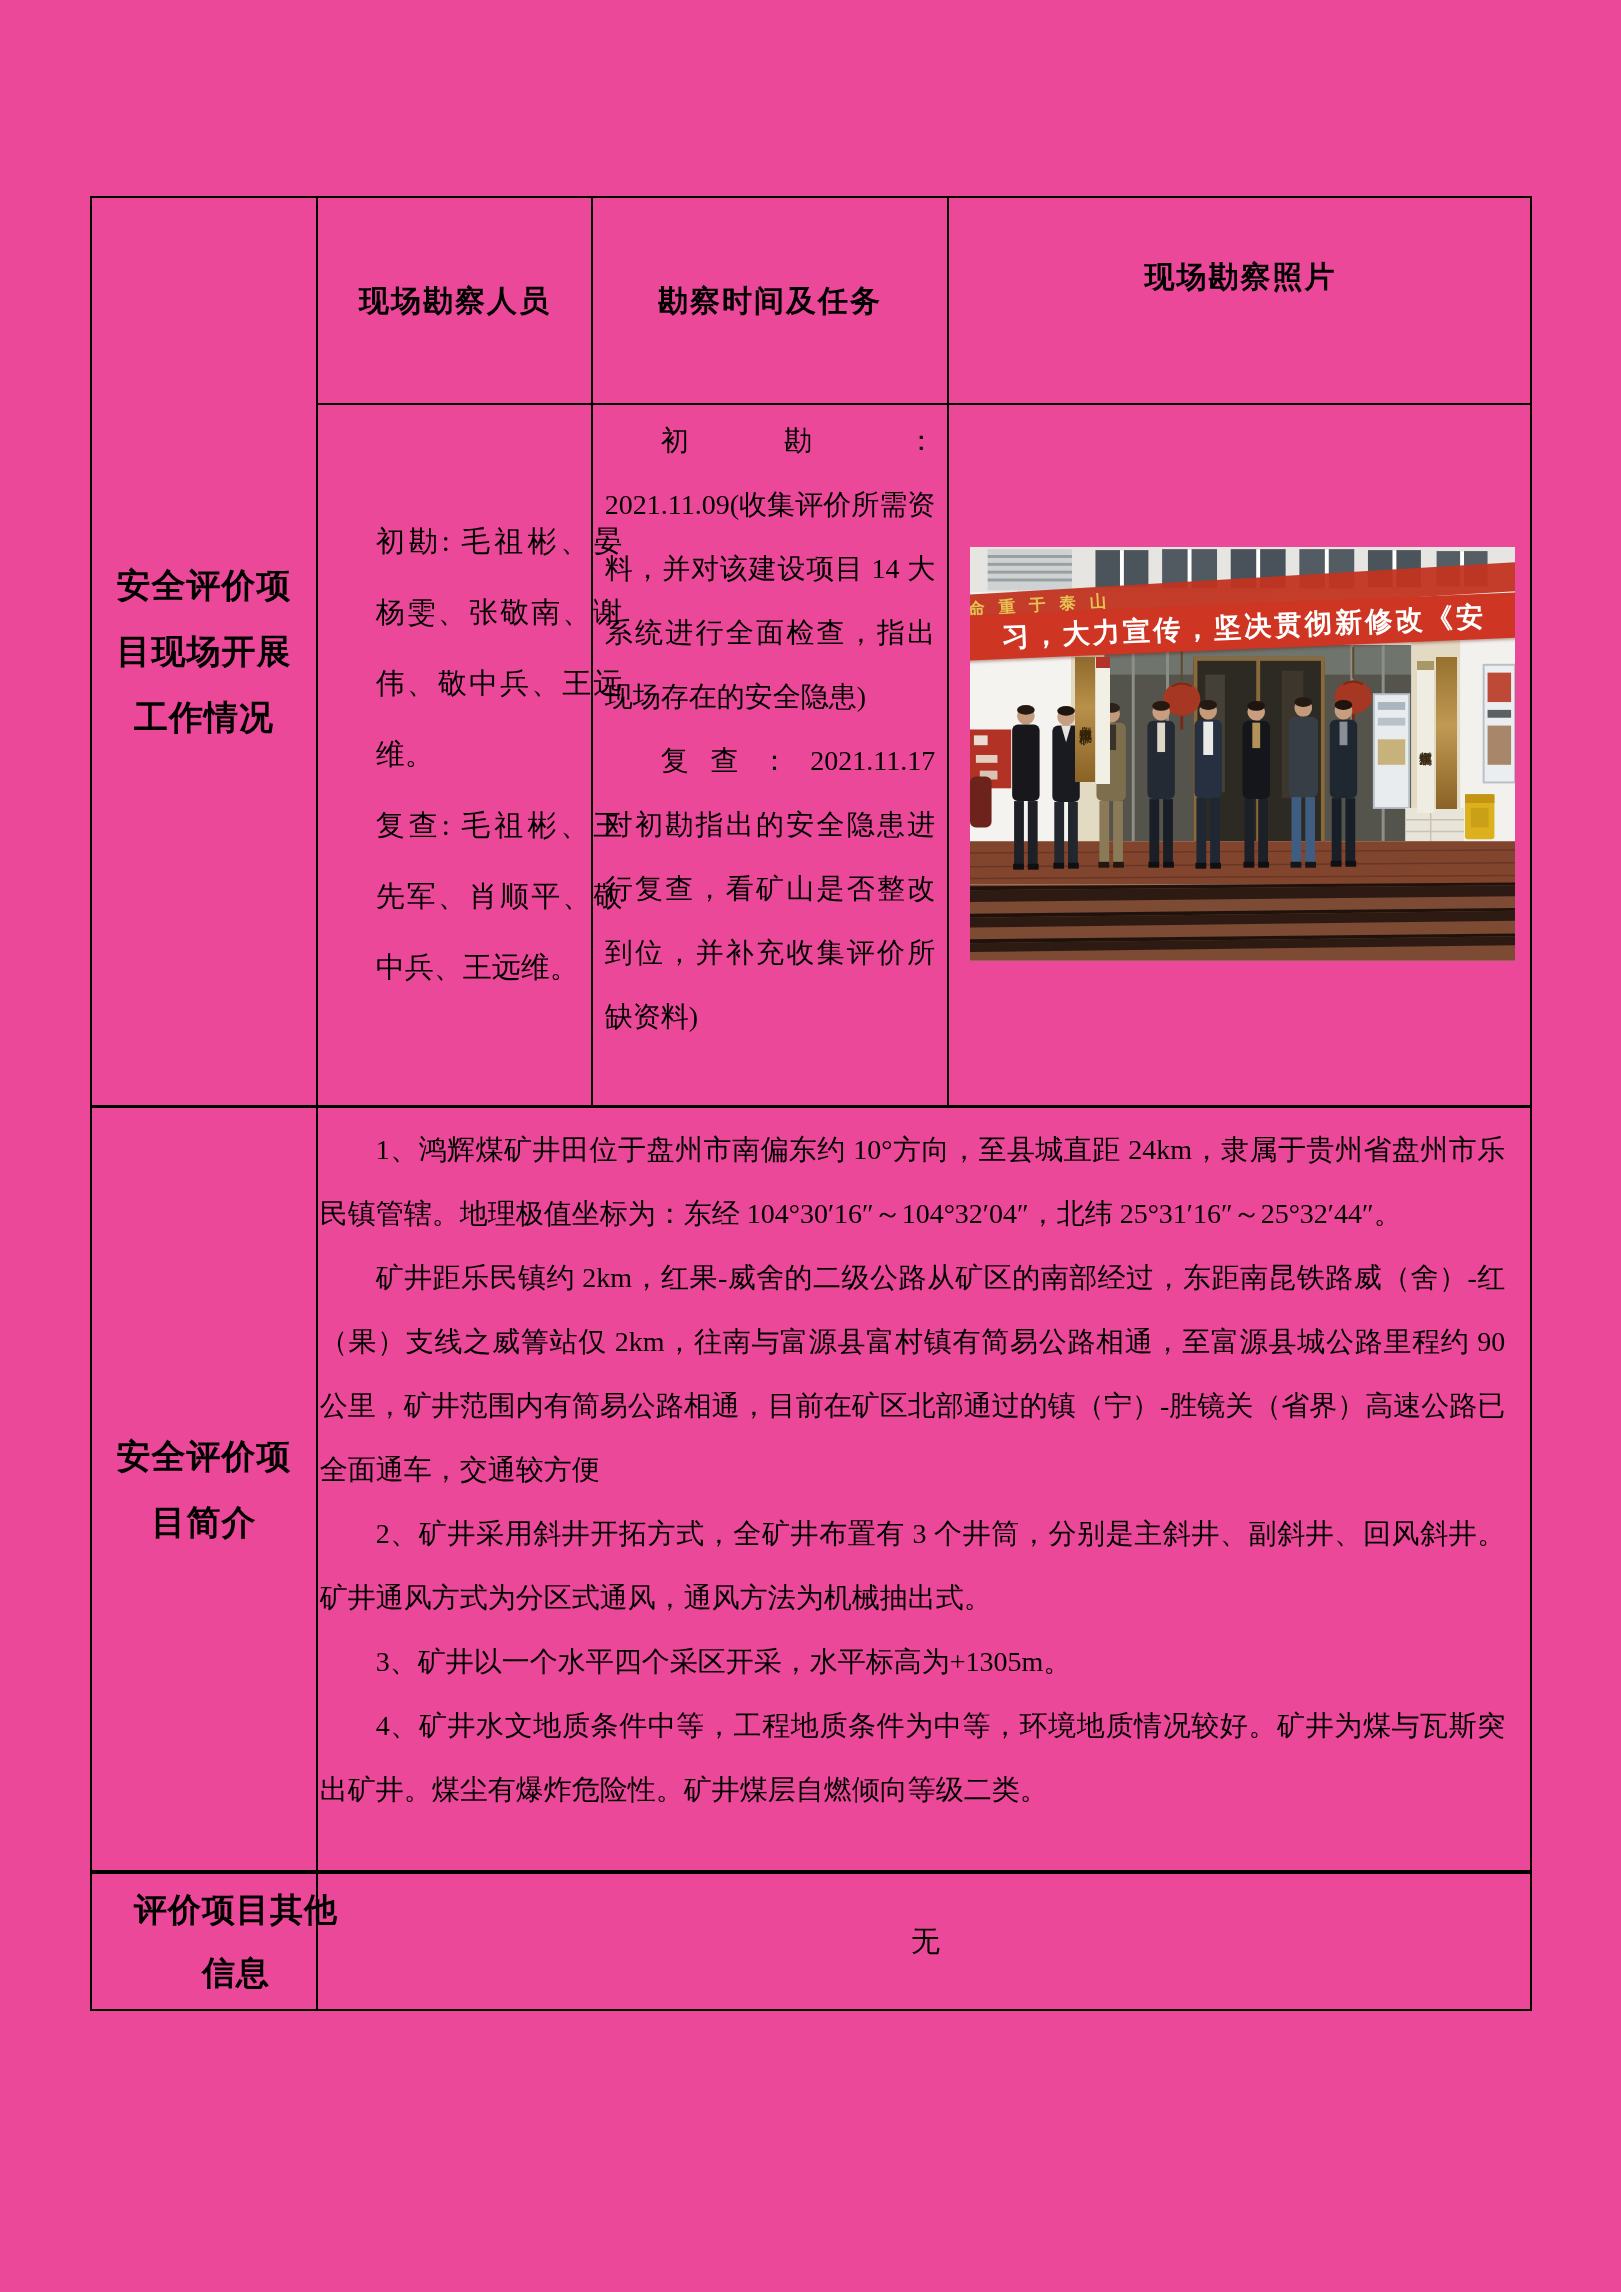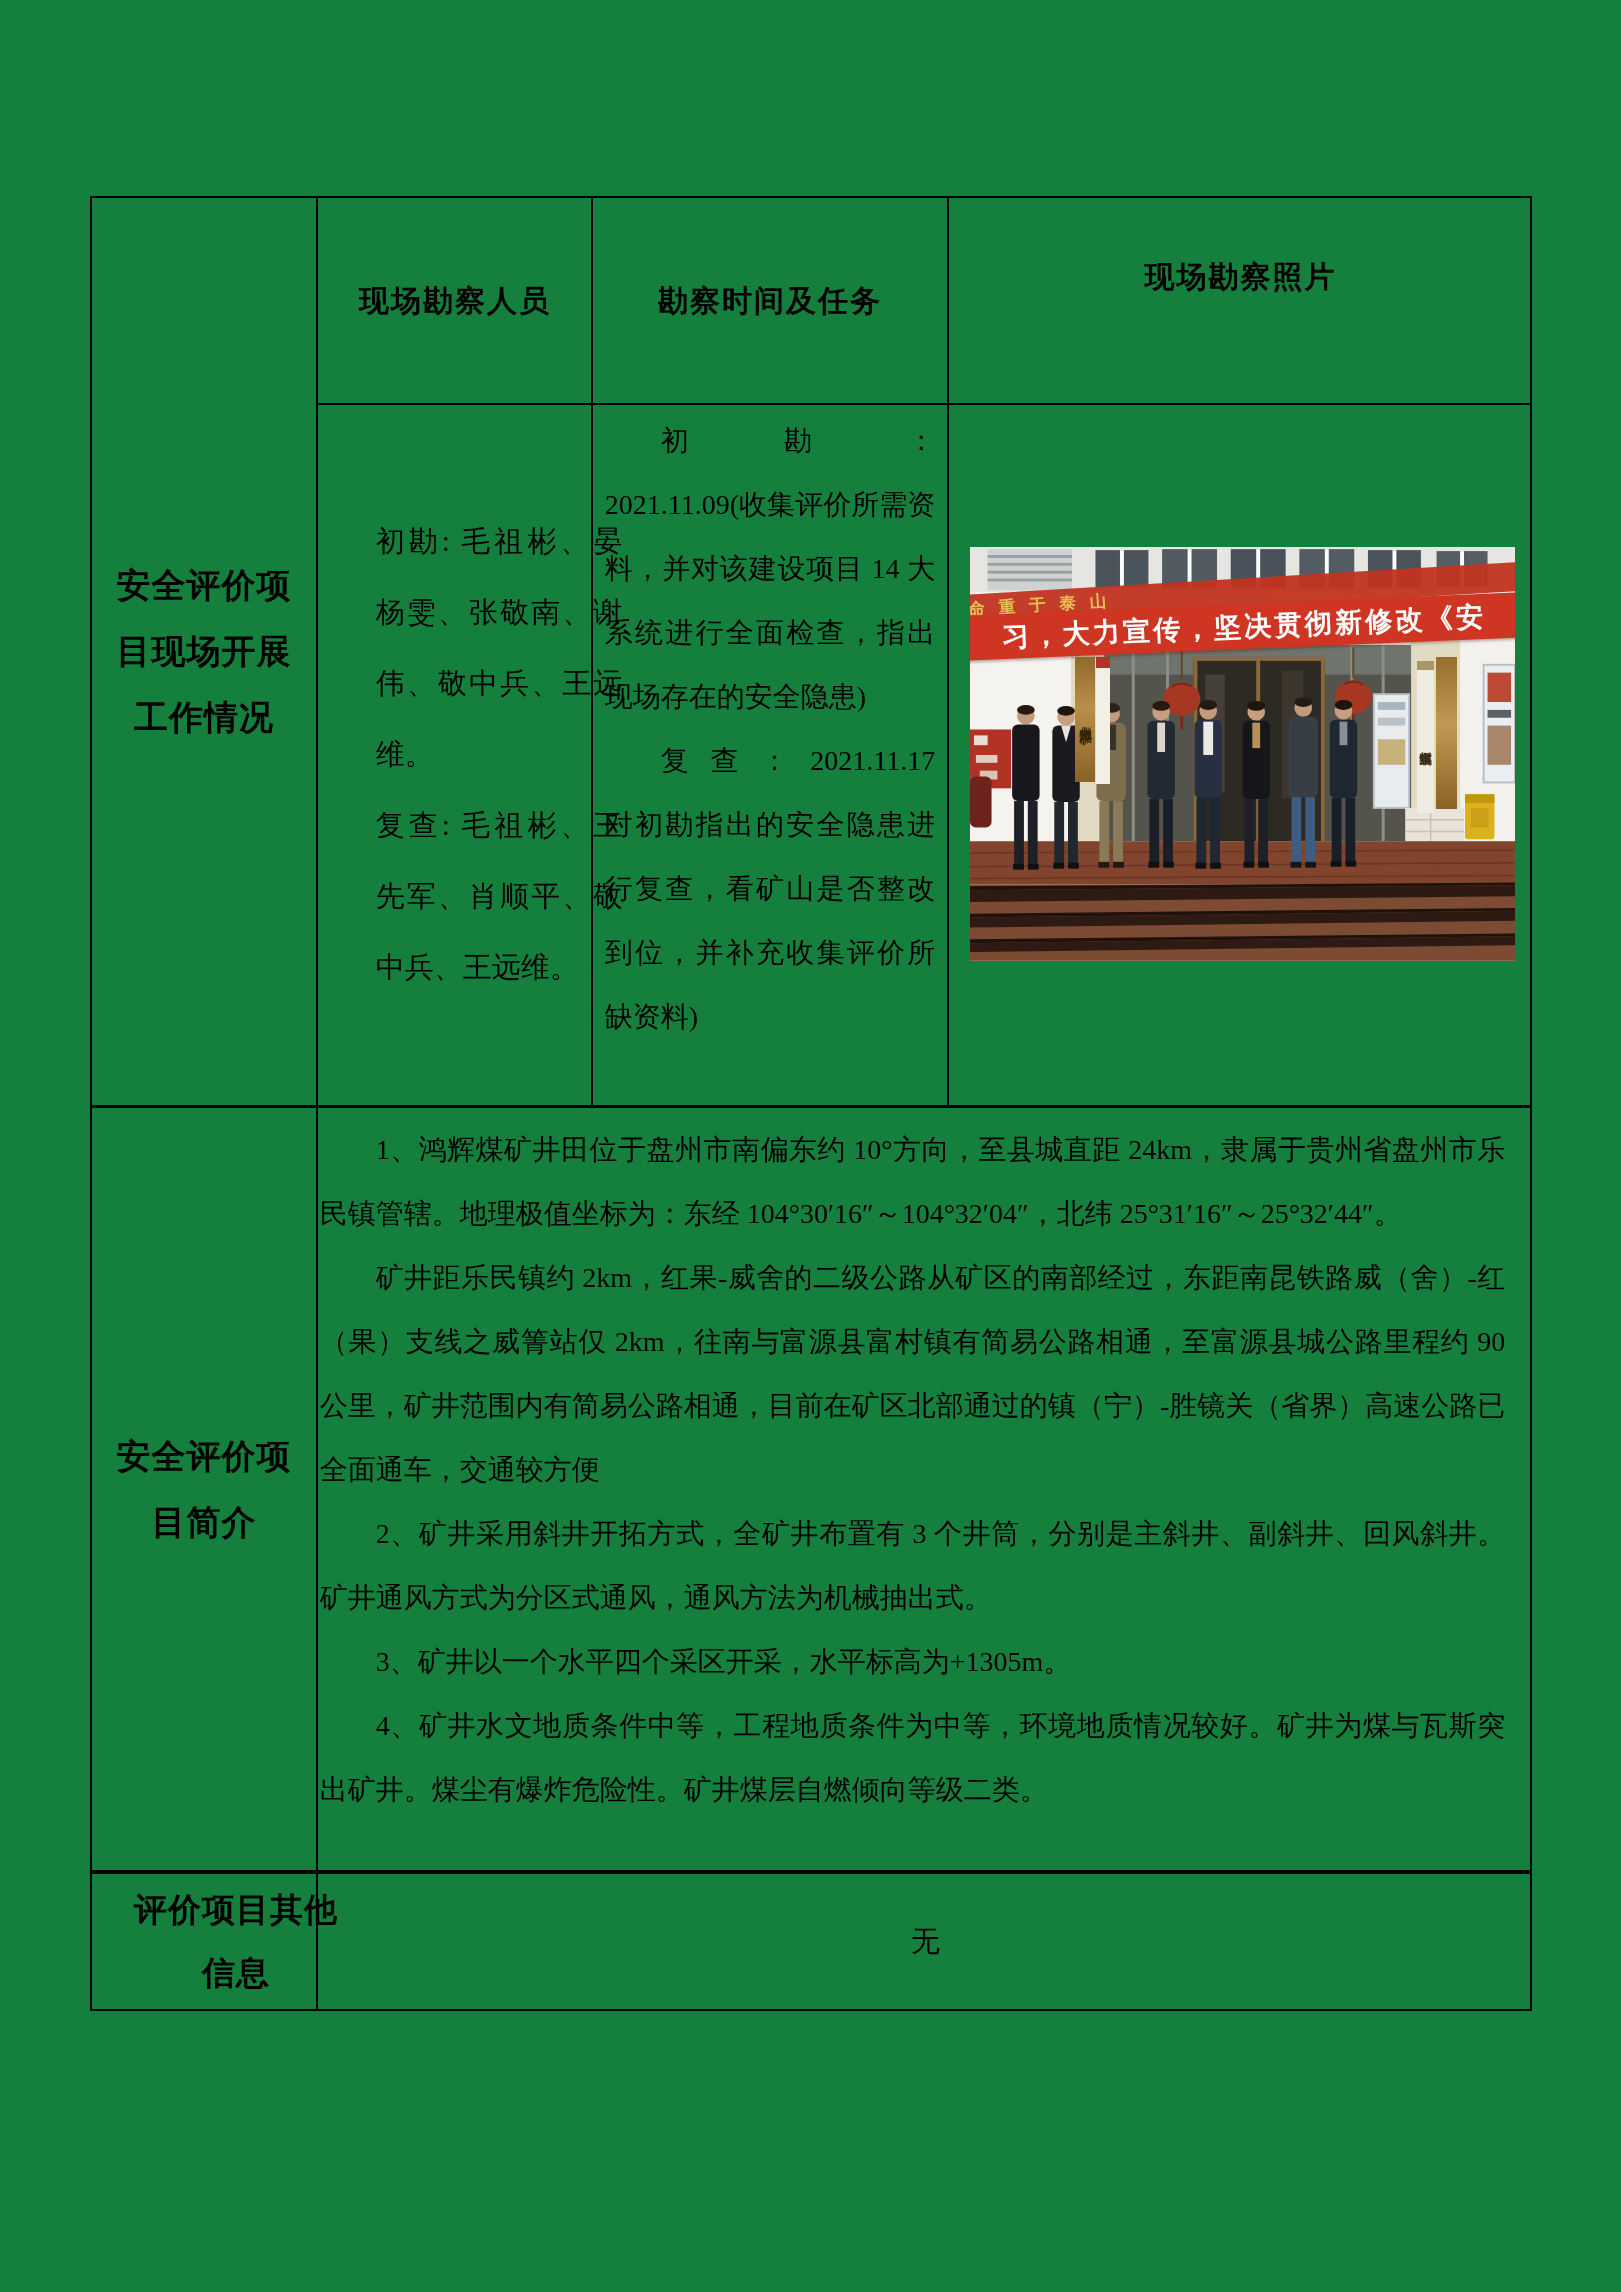--- a/index.html
+++ b/index.html
@@ -1,16 +1,16 @@
 <!DOCTYPE html>
 <html><head>
 <meta charset="utf-8">
 <style>
   html,body{margin:0;padding:0;background:#ffffff;}
-  .page{position:relative;width:1621px;height:2293px;background:#15803d;overflow:hidden;
+  .page{position:relative;width:1621px;height:2293px;background:#ec4899;overflow:hidden;
         font-family:"Liberation Serif","DejaVu Serif",serif;color:#000;}
   .tline{position:absolute;background:#000;}
   .cell{position:absolute;box-sizing:border-box;}
   .hcenter{display:flex;align-items:center;justify-content:center;text-align:center;}
   .colhead{font-weight:bold;font-size:30px;letter-spacing:2px;}
   .rowhead{font-weight:bold;font-size:34px;line-height:66px;letter-spacing:1px;
            display:flex;align-items:center;justify-content:center;text-align:center;
            padding:0 21.6px;}
   .rowhead-small{font-size:33px;line-height:63px;}
   .bodytext{font-size:28px;}

